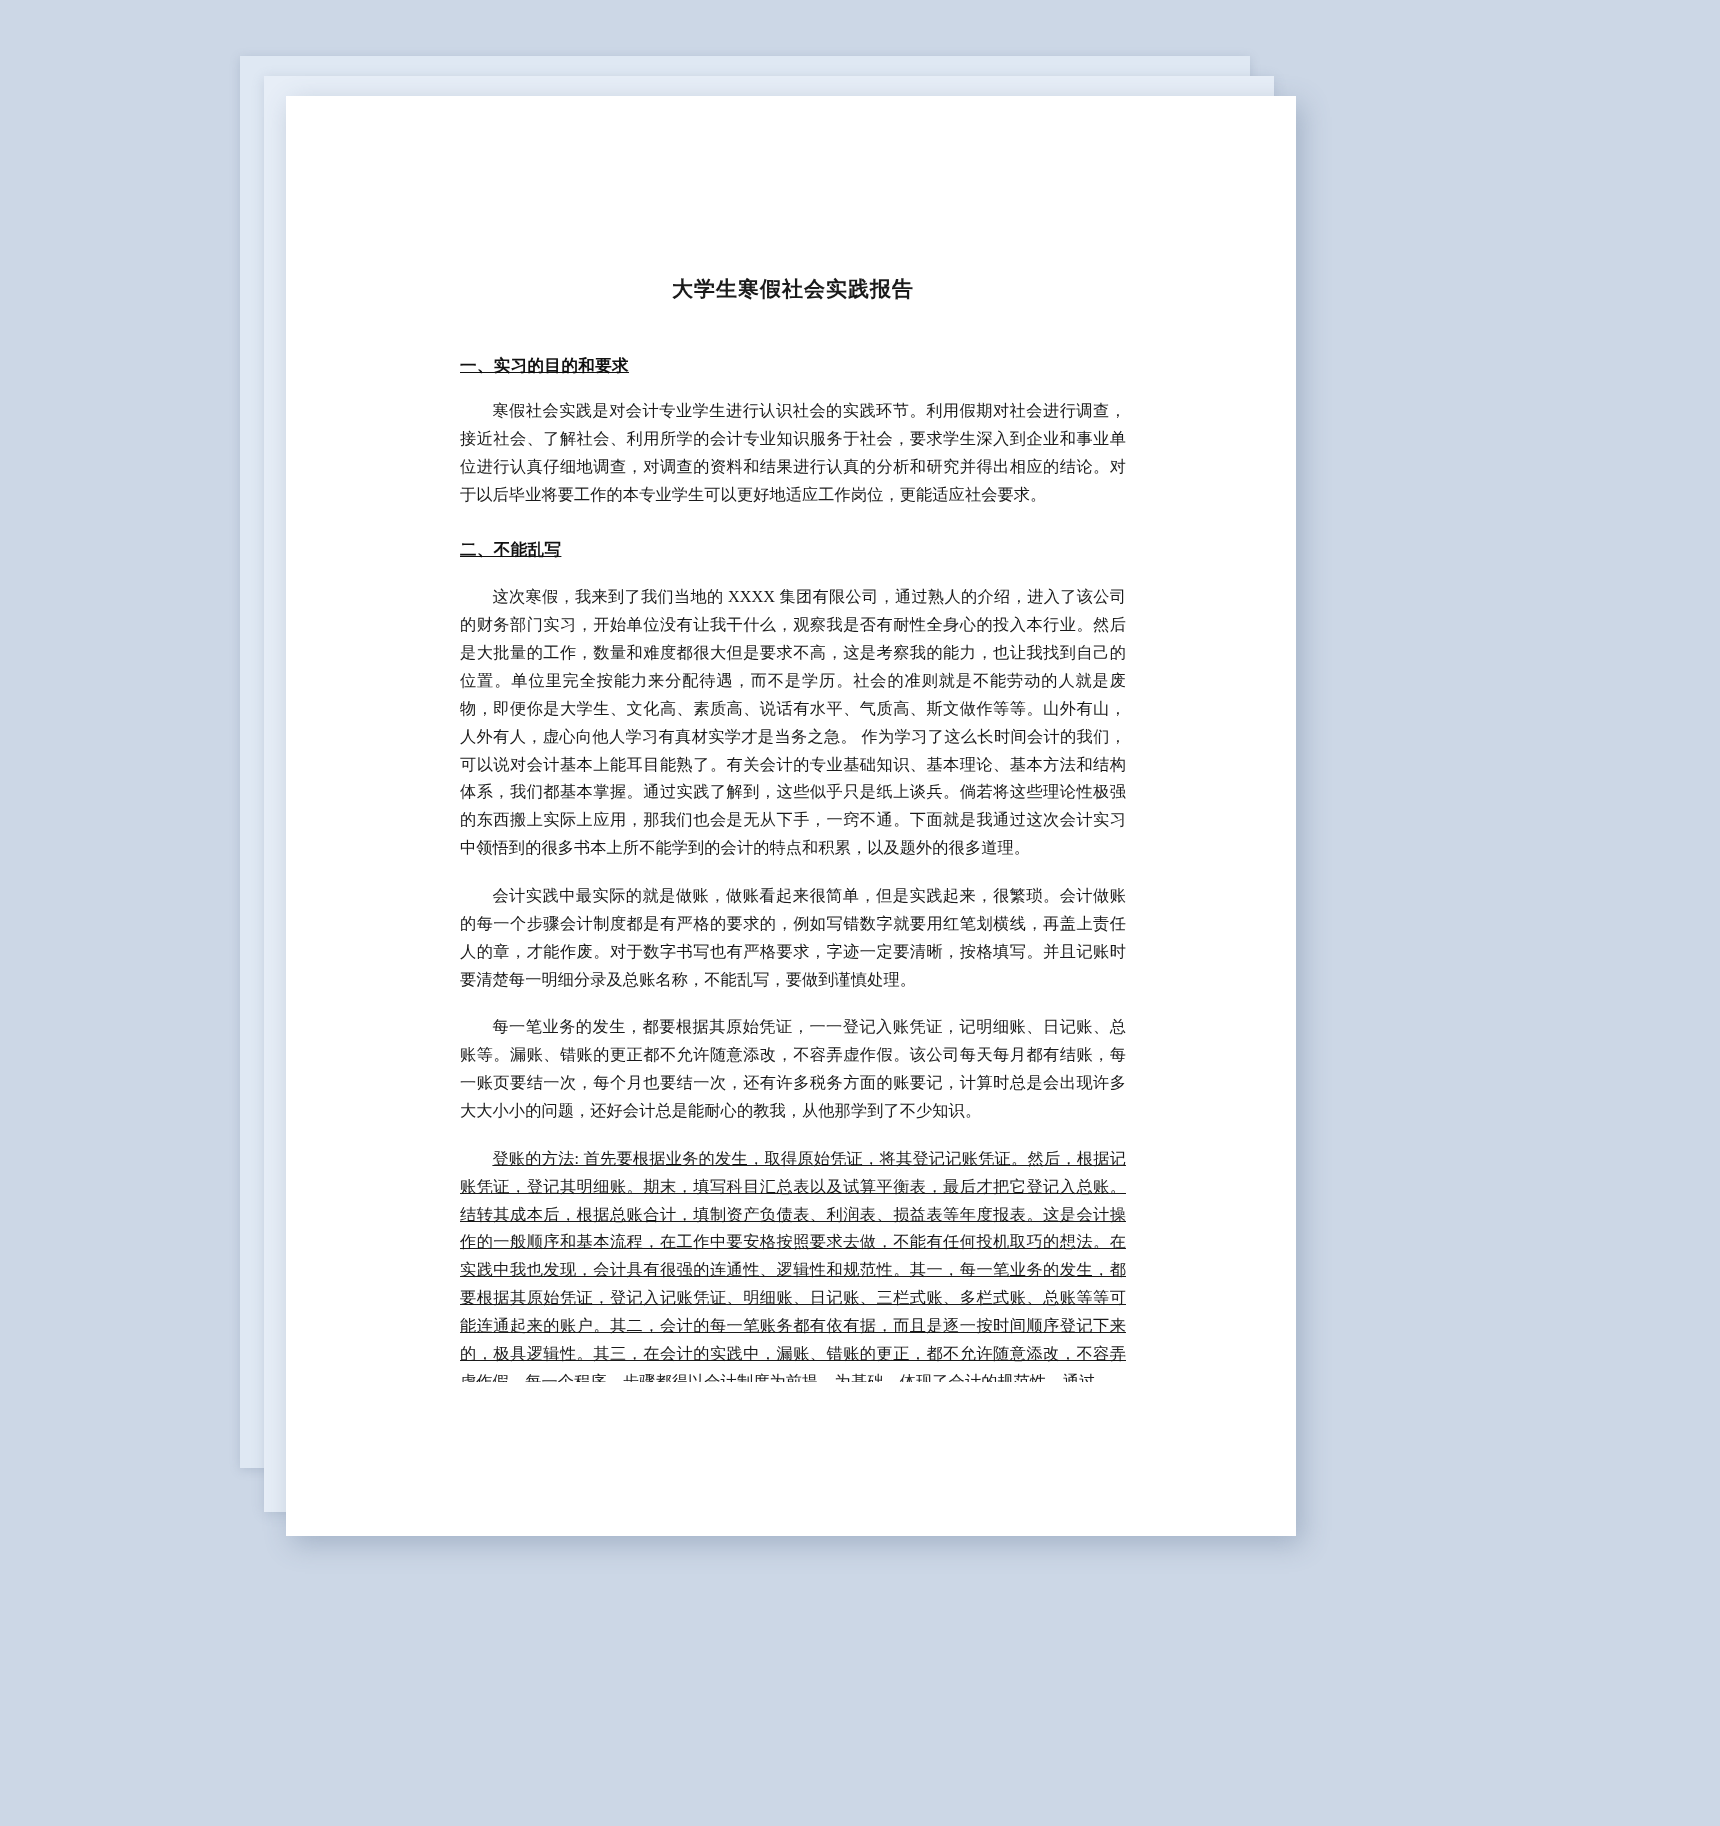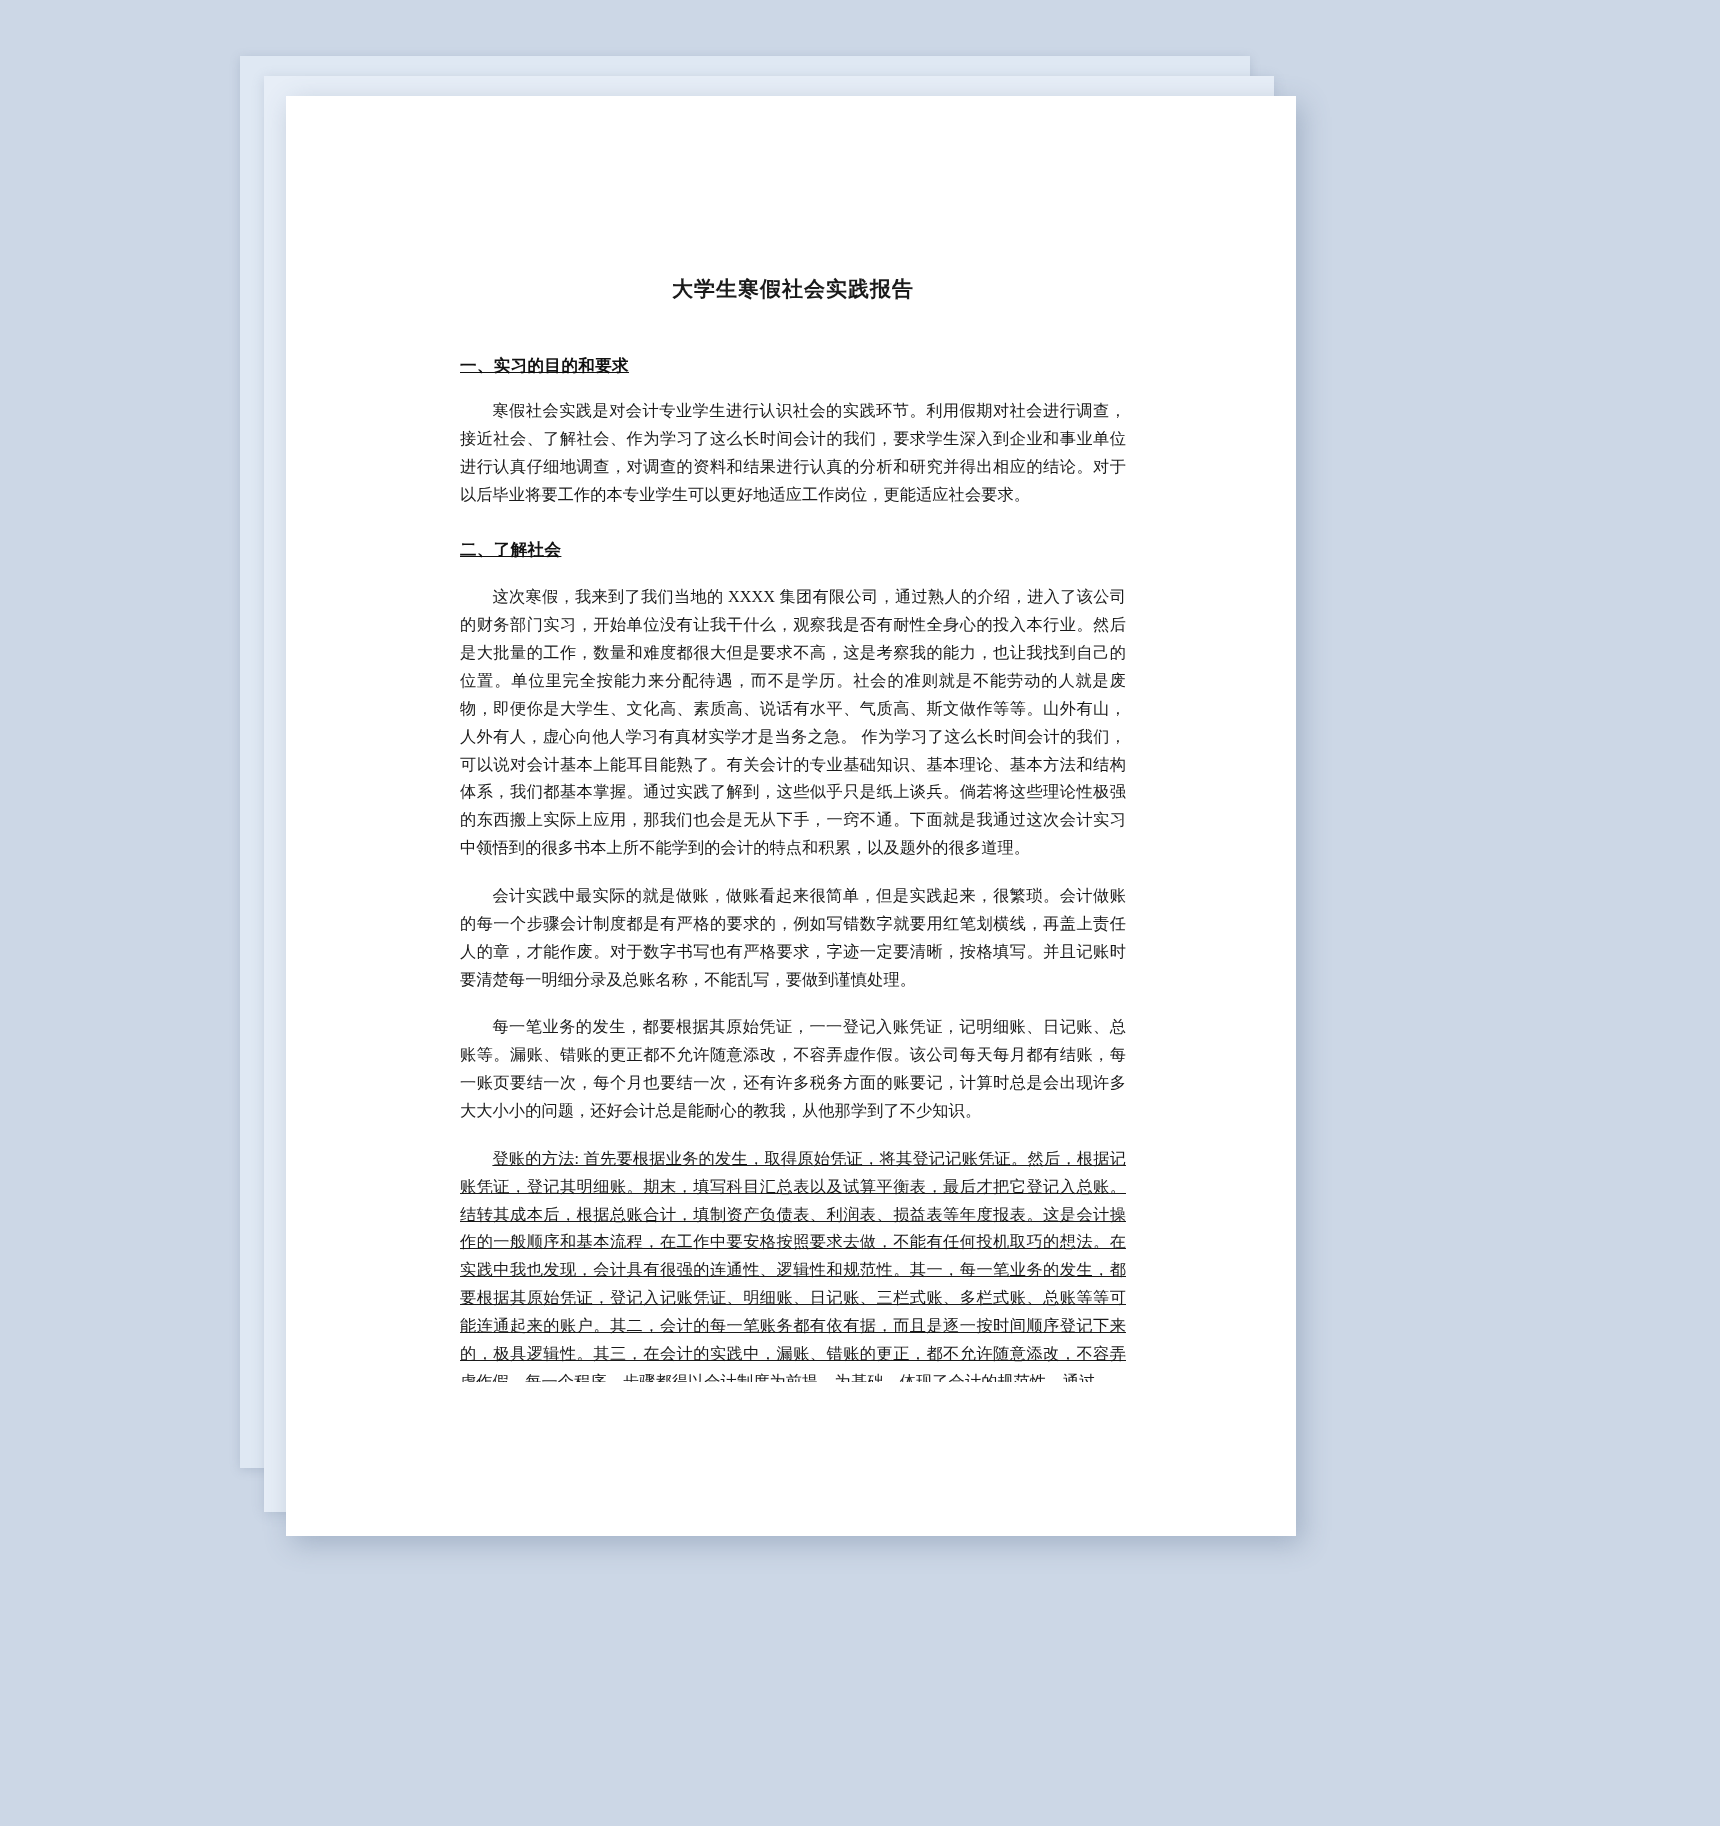--- a/index.html
+++ b/index.html
@@ -109,23 +109,23 @@
   <div class="sheet-back"></div>
   <div class="sheet-mid"></div>
 
   <div class="page">
     <div class="page-inner">
 
       <div class="doc-title">大学生寒假社会实践报告</div>
 
       <div class="section-heading h-gap-1">一、实习的目的和要求</div>
 
-      <p class="para">寒假社会实践是对会计专业学生进行认识社会的实践环节。利用假期对社会进行调查，接近社会、了解社会、作为学习了这么长时间会计的我们，要求学生深入到企业和事业单位进行认真仔细地调查，对调查的资料和结果进行认真的分析和研究并得出相应的结论。对于以后毕业将要工作的本专业学生可以更好地适应工作岗位，更能适应社会要求。</p>
+      <p class="para">寒假社会实践是对会计专业学生进行认识社会的实践环节。利用假期对社会进行调查，接近社会、了解社会、利用所学的会计专业知识服务于社会，要求学生深入到企业和事业单位进行认真仔细地调查，对调查的资料和结果进行认真的分析和研究并得出相应的结论。对于以后毕业将要工作的本专业学生可以更好地适应工作岗位，更能适应社会要求。</p>
 
-      <div class="section-heading h-gap-2">二、了解社会</div>
+      <div class="section-heading h-gap-2">二、不能乱写</div>
 
       <p class="para tight">这次寒假，我来到了我们当地的 XXXX 集团有限公司，通过熟人的介绍，进入了该公司的财务部门实习，开始单位没有让我干什么，观察我是否有耐性全身心的投入本行业。然后是大批量的工作，数量和难度都很大但是要求不高，这是考察我的能力，也让我找到自己的位置。单位里完全按能力来分配待遇，而不是学历。社会的准则就是不能劳动的人就是废物，即便你是大学生、文化高、素质高、说话有水平、气质高、斯文做作等等。山外有山，人外有人，虚心向他人学习有真材实学才是当务之急。 作为学习了这么长时间会计的我们，可以说对会计基本上能耳目能熟了。有关会计的专业基础知识、基本理论、基本方法和结构体系，我们都基本掌握。通过实践了解到，这些似乎只是纸上谈兵。倘若将这些理论性极强的东西搬上实际上应用，那我们也会是无从下手，一窍不通。下面就是我通过这次会计实习中领悟到的很多书本上所不能学到的会计的特点和积累，以及题外的很多道理。</p>
 
       <p class="para">会计实践中最实际的就是做账，做账看起来很简单，但是实践起来，很繁琐。会计做账的每一个步骤会计制度都是有严格的要求的，例如写错数字就要用红笔划横线，再盖上责任人的章，才能作废。对于数字书写也有严格要求，字迹一定要清晰，按格填写。并且记账时要清楚每一明细分录及总账名称，不能乱写，要做到谨慎处理。</p>
 
       <p class="para">每一笔业务的发生，都要根据其原始凭证，一一登记入账凭证，记明细账、日记账、总账等。漏账、错账的更正都不允许随意添改，不容弄虚作假。该公司每天每月都有结账，每一账页要结一次，每个月也要结一次，还有许多税务方面的账要记，计算时总是会出现许多大大小小的问题，还好会计总是能耐心的教我，从他那学到了不少知识。</p>
 
       <p class="para para-clip">登账的方法: 首先要根据业务的发生，取得原始凭证，将其登记记账凭证。然后，根据记账凭证，登记其明细账。期末，填写科目汇总表以及试算平衡表，最后才把它登记入总账。结转其成本后，根据总账合计，填制资产负债表、利润表、损益表等年度报表。这是会计操作的一般顺序和基本流程，在工作中要安格按照要求去做，不能有任何投机取巧的想法。在实践中我也发现，会计具有很强的连通性、逻辑性和规范性。其一，每一笔业务的发生，都要根据其原始凭证，登记入记账凭证、明细账、日记账、三栏式账、多栏式账、总账等等可能连通起来的账户。其二，会计的每一笔账务都有依有据，而且是逐一按时间顺序登记下来的，极具逻辑性。其三，在会计的实践中，漏账、错账的更正，都不允许随意添改，不容弄虚作假。每一个程序、步骤都得以会计制度为前提、为基础。体现了会计的规范性。通过</p>
 
     </div>

